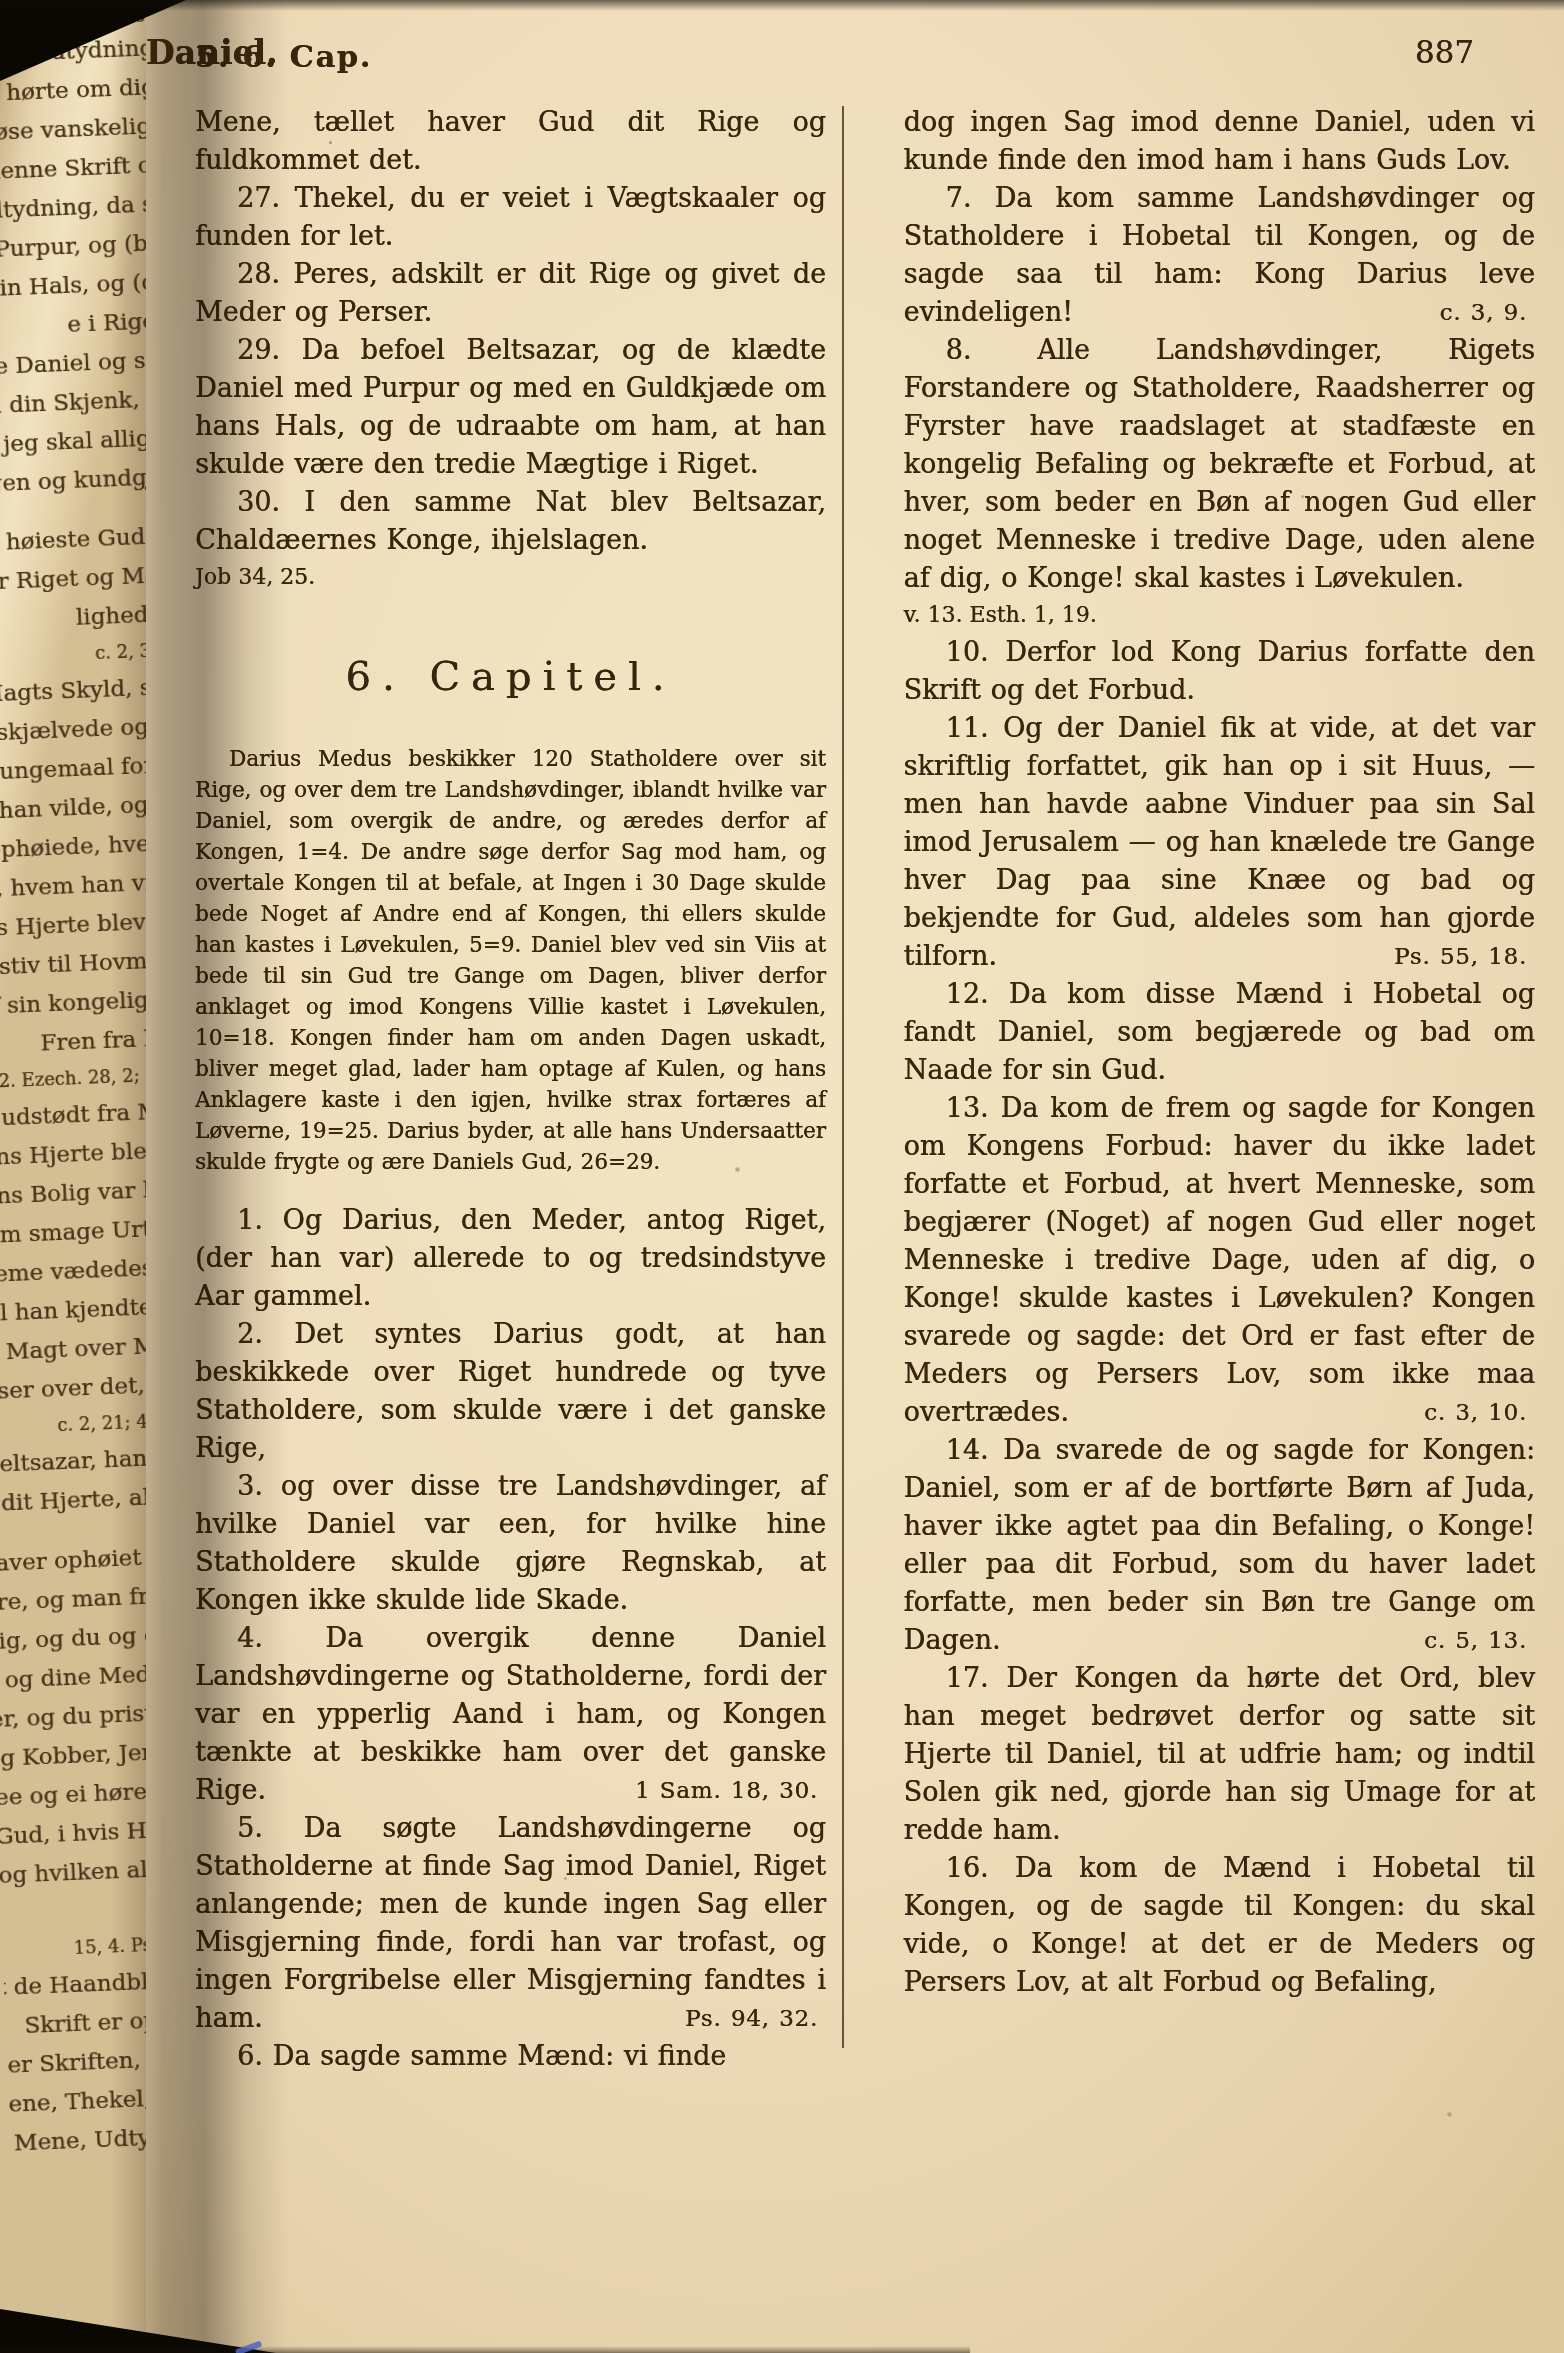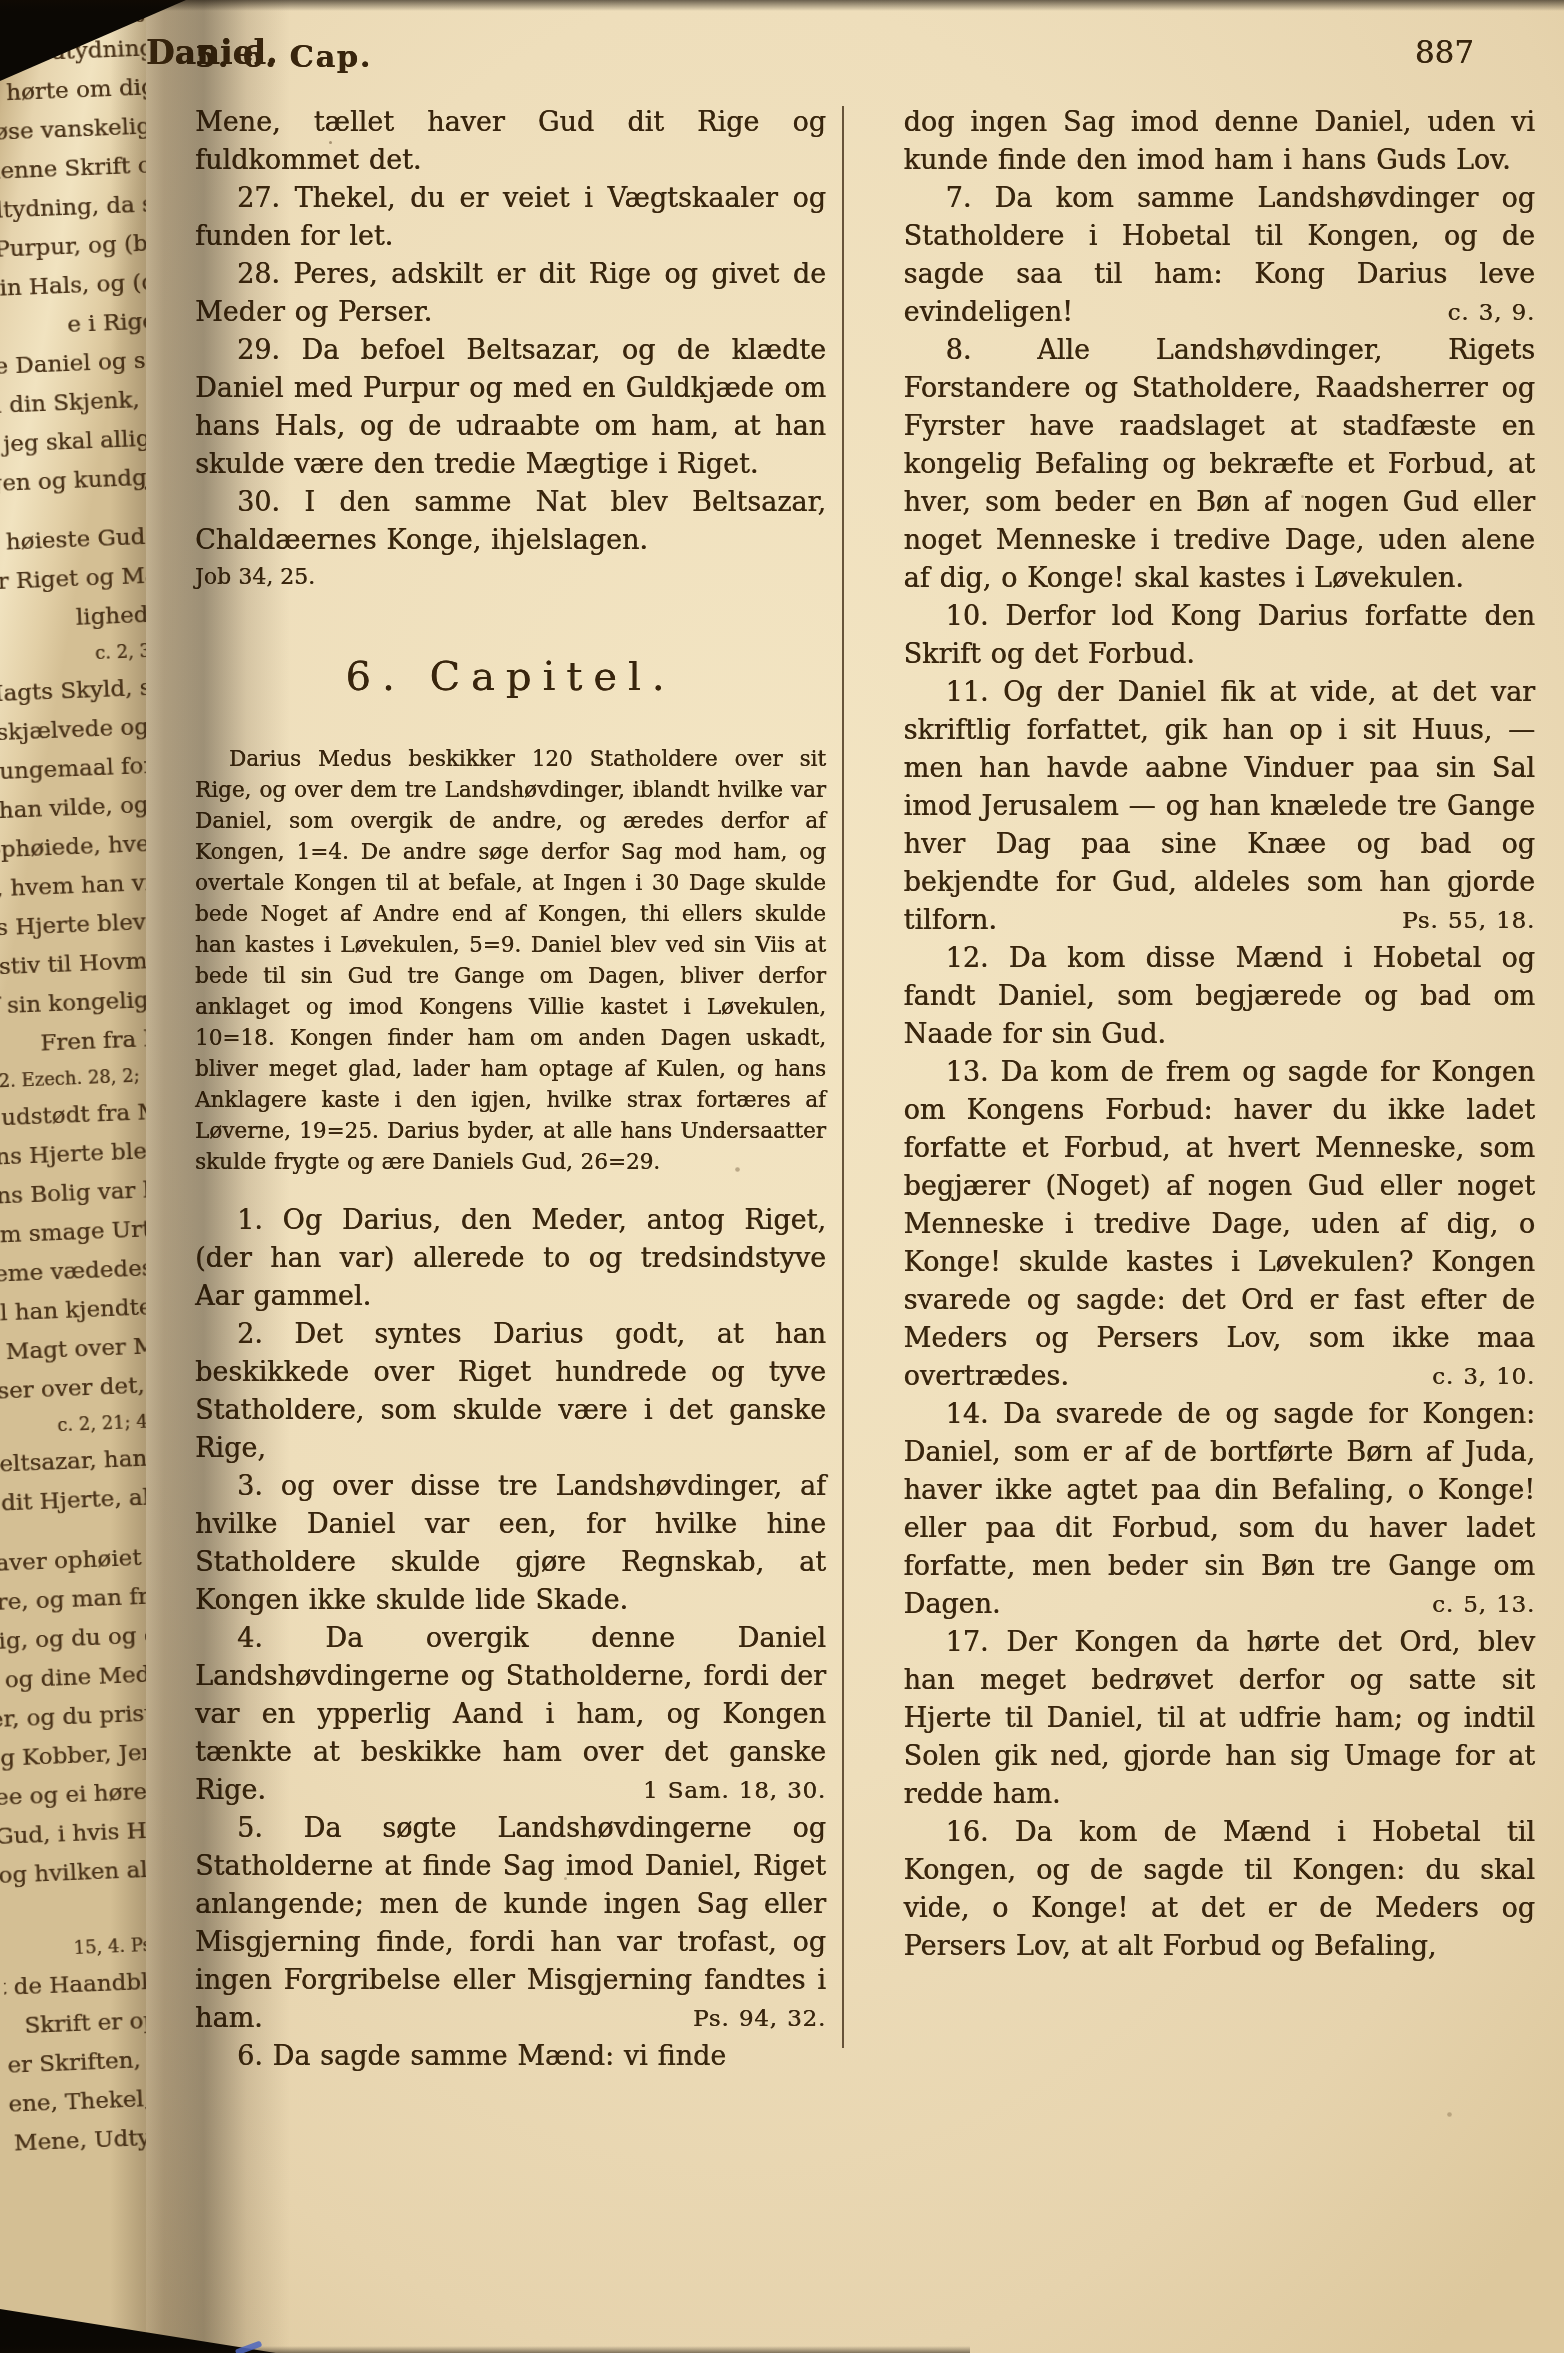--- a/index.html
+++ b/index.html
@@ -35,21 +35,21 @@
     text-shadow:0.3px 0.2px 0 currentColor;}
 
   .columns{position:relative;display:flex;align-items:stretch;padding:9.4px 30px 0 49px;}
   .col-left{width:631px;flex:0 0 631px;}
   .divider{width:2.3px;background:rgba(64,44,20,0.78);margin:3.1px 11.7px 27px 15.6px;}
   .col-right{flex:1;min-width:0;margin-left:48px;}
 
   .verse{margin:0;text-align:justify;font-size:27px;line-height:38px;position:relative;
     text-shadow:0.4px 0.2px 0 rgba(56,37,13,0.92);word-spacing:1.2px;}
   .verse.indent{text-indent:42px;}
-  .verse .verse-ref{position:absolute;right:0;bottom:0;font-size:23px;letter-spacing:0.8px;}
+  .verse .verse-ref{position:absolute;right:8px;bottom:0;font-size:23px;letter-spacing:0.8px;}
   .cref{font-size:22px;line-height:36px;margin:0;
     text-shadow:0.3px 0 0 rgba(56,37,13,0.9);}
   .chapter-heading{text-align:center;font-size:40px;letter-spacing:11px;margin:58px 0 44px;
     text-shadow:0.3px 0.2px 0 currentColor;}
   .summary{margin:0 0 23.5px;text-align:justify;font-size:21.5px;line-height:31px;text-indent:34px;
     text-shadow:0.3px 0 0 currentColor;word-spacing:0.8px;}
 
   
   .corner-tl{position:absolute;left:0;top:0;width:186px;height:81px;z-index:4;background:#0b0804;
     clip-path:polygon(0 0,100% 0,0 100%);}
@@ -266,20 +266,21 @@
           <p class="verse indent"><span>3. og over disse tre Landshøvdinger, af hvilke Daniel var een, for hvilke hine Statholdere skulde gjøre Regnskab, at Kongen ikke skulde lide Skade.</span></p>
           <p class="verse indent"><span>4. Da overgik denne Daniel Landshøvdingerne og Statholderne, fordi der var en ypperlig Aand i ham, og Kongen tænkte at beskikke ham over det ganske Rige.</span><span class="verse-ref">1 Sam. 18, 30.</span></p>
           <p class="verse indent"><span>5. Da søgte Landshøvdingerne og Statholderne at finde Sag imod Daniel, Riget anlangende; men de kunde ingen Sag eller Misgjerning finde, fordi han var trofast, og ingen Forgribelse eller Misgjerning fandtes i ham.</span><span class="verse-ref">Ps. 94, 32.</span></p>
           <p class="verse indent"><span>6. Da sagde samme Mænd: vi finde</span></p>
         </div>
       <div class="divider"></div>
       <div class="col col-right" id="colRight">
           <p class="verse"><span>dog ingen Sag imod denne Daniel, uden vi kunde finde den imod ham i hans Guds Lov.</span></p>
           <p class="verse indent"><span>7. Da kom samme Landshøvdinger og Statholdere i Hobetal til Kongen, og de sagde saa til ham: Kong Darius leve evindeligen!</span><span class="verse-ref">c. 3, 9.</span></p>
           <p class="verse indent"><span>8. Alle Landshøvdinger, Rigets Forstandere og Statholdere, Raadsherrer og Fyrster have raadslaget at stadfæste en kongelig Befaling og bekræfte et Forbud, at hver, som beder en Bøn af nogen Gud eller noget Menneske i tredive Dage, uden alene af dig, o Konge! skal kastes i Løvekulen.</span></p>
+          <div class="cref">v. 13. Esth. 1, 19.</div>
           <p class="verse indent"><span>10. Derfor lod Kong Darius forfatte den Skrift og det Forbud.</span></p>
           <p class="verse indent"><span>11. Og der Daniel fik at vide, at det var skriftlig forfattet, gik han op i sit Huus, — men han havde aabne Vinduer paa sin Sal imod Jerusalem — og han knælede tre Gange hver Dag paa sine Knæe og bad og bekjendte for Gud, aldeles som han gjorde tilforn.</span><span class="verse-ref">Ps. 55, 18.</span></p>
           <p class="verse indent"><span>12. Da kom disse Mænd i Hobetal og fandt Daniel, som begjærede og bad om Naade for sin Gud.</span></p>
           <p class="verse indent"><span>13. Da kom de frem og sagde for Kongen om Kongens Forbud: haver du ikke ladet forfatte et Forbud, at hvert Menneske, som begjærer (Noget) af nogen Gud eller noget Menneske i tredive Dage, uden af dig, o Konge! skulde kastes i Løvekulen? Kongen svarede og sagde: det Ord er fast efter de Meders og Persers Lov, som ikke maa overtrædes.</span><span class="verse-ref">c. 3, 10.</span></p>
           <p class="verse indent"><span>14. Da svarede de og sagde for Kongen: Daniel, som er af de bortførte Børn af Juda, haver ikke agtet paa din Befaling, o Konge! eller paa dit Forbud, som du haver ladet forfatte, men beder sin Bøn tre Gange om Dagen.</span><span class="verse-ref">c. 5, 13.</span></p>
           <p class="verse indent"><span>17. Der Kongen da hørte det Ord, blev han meget bedrøvet derfor og satte sit Hjerte til Daniel, til at udfrie ham; og indtil Solen gik ned, gjorde han sig Umage for at redde ham.</span></p>
           <p class="verse indent"><span>16. Da kom de Mænd i Hobetal til Kongen, og de sagde til Kongen: du skal vide, o Konge! at det er de Meders og Persers Lov, at alt Forbud og Befaling,</span></p>
         </div>
     </div>
   </div>

